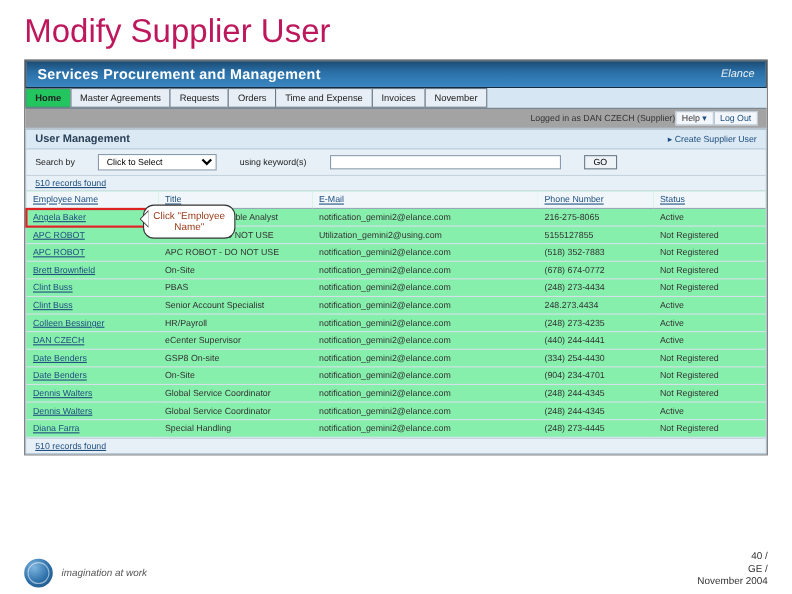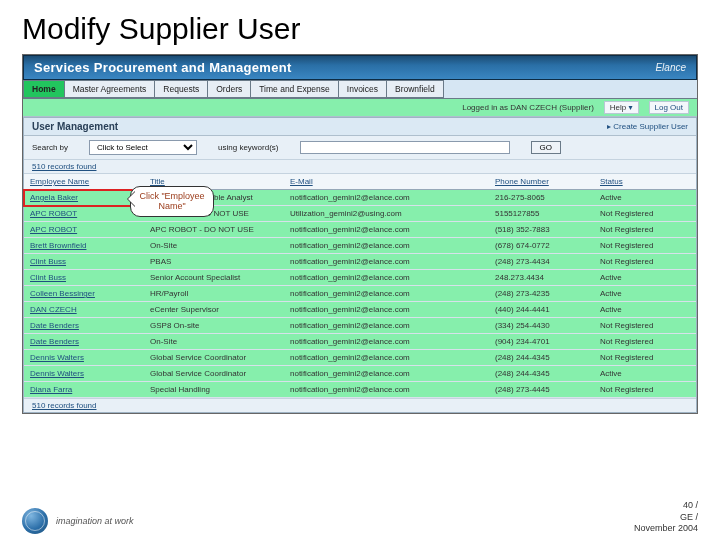--- a/index.html
+++ b/index.html
@@ -1,26 +1,26 @@
 <!DOCTYPE html>
 <html><head>
 <meta charset="utf-8">
 <style>
   * { box-sizing: border-box; margin: 0; padding: 0; }
   body { width: 720px; height: 540px; font-family: Arial, sans-serif; background: #fff; position: relative; color: #222; }
   .slide { padding: 12px 22px 0 22px; }
-  .slide-title { font-size: 30px; font-weight: 300; color: #000000; margin-bottom: 8px; font-family: "Segoe UI Light", Arial, sans-serif; }
+  .slide-title { font-size: 30px; font-weight: 300; color: #be185d; margin-bottom: 8px; font-family: "Segoe UI Light", Arial, sans-serif; }
   .app-frame { border: 1px solid #666; background: #fff; font-size: 8px; }
   .brandbar { background: linear-gradient(#1b4c74,#2a6fa6 40%,#3a86c2); color: #fff; padding: 4px 10px; display: flex; justify-content: space-between; align-items: center; border: 1px solid #0d2b44; }
   .brandbar .brand { font-size: 13px; font-weight: bold; letter-spacing: .3px; }
   .brandbar .brand-right { font-size: 10px; font-style: italic; opacity: .9; }
   .tabs { display: flex; background: #d6e6f3; border-bottom: 1px solid #6a7a88; font-size: 8.5px; }
   .tab { padding: 3px 8px; border: 1px solid #6a7a88; background: #e7eef5; cursor: pointer; margin-right: -1px; }
   .tab.active { background: #22c55e; font-weight: bold; }
-  .utilbar { background: #86efac; border-bottom: 1px solid #aebfcd; padding: 2px 8px; display: flex; justify-content: flex-end; gap: 10px; font-size: 8px; color: #2a5a88; align-items:center; }
+  .utilbar { background: #a3a3a3; border-bottom: 1px solid #aebfcd; padding: 2px 8px; display: flex; justify-content: flex-end; font-size: 8px; color: #2a5a88; align-items:center; }
   .utilbar span { color: #333; }
   .utilbar a { color: #205080; text-decoration: none; border:1px solid #b9c8d5; padding:1px 5px; background:#f3f7fb;text-align:right;}
   .panel { background: #e3eef8; border: 1px solid #9fb3c4; margin: 0; padding: 0; }
   .panel-hdr { display: flex; justify-content: space-between; align-items: center; background: #dbe9f4; border-bottom: 1px solid #aebfcd; padding: 3px 8px; font-size: 10px; font-weight: bold; color: #2a4058;}
   .panel-hdr a { font-weight: normal; font-size: 8px; color: #205080; text-decoration: none; }
   .panel-hdr a::before { content:"▸ "; }
   .searchrow { display: flex; align-items: center; gap: 21px; padding: 4px 8px; border-bottom: 1px solid #c5d3df; background: #e8f0f7;}
   .searchrow select, .searchrow input { font-size: 8px; padding: 1px 3px; border:1px solid #8a9aad; background:#fff;}
   .searchrow select { width: 108px; }
   .searchrow input { width: 210px; }
@@ -54,21 +54,21 @@
       <div class="brand-right">Elance</div>
     </div>
 
     <div class="tabs">
       <div class="tab active">Home</div>
       <div class="tab">Master Agreements</div>
       <div class="tab">Requests</div>
       <div class="tab">Orders</div>
       <div class="tab">Time and Expense</div>
       <div class="tab">Invoices</div>
-      <div class="tab">Brownfield</div>
+      <div class="tab">November</div>
     </div>
 
     <div class="utilbar">
       <span>Logged in as DAN CZECH (Supplier)</span>
       <a href="#"><span>Help</span> ▾</a>
       <a href="#">Log Out</a>
     </div>
 
     <div class="panel">
       <div class="panel-hdr">

